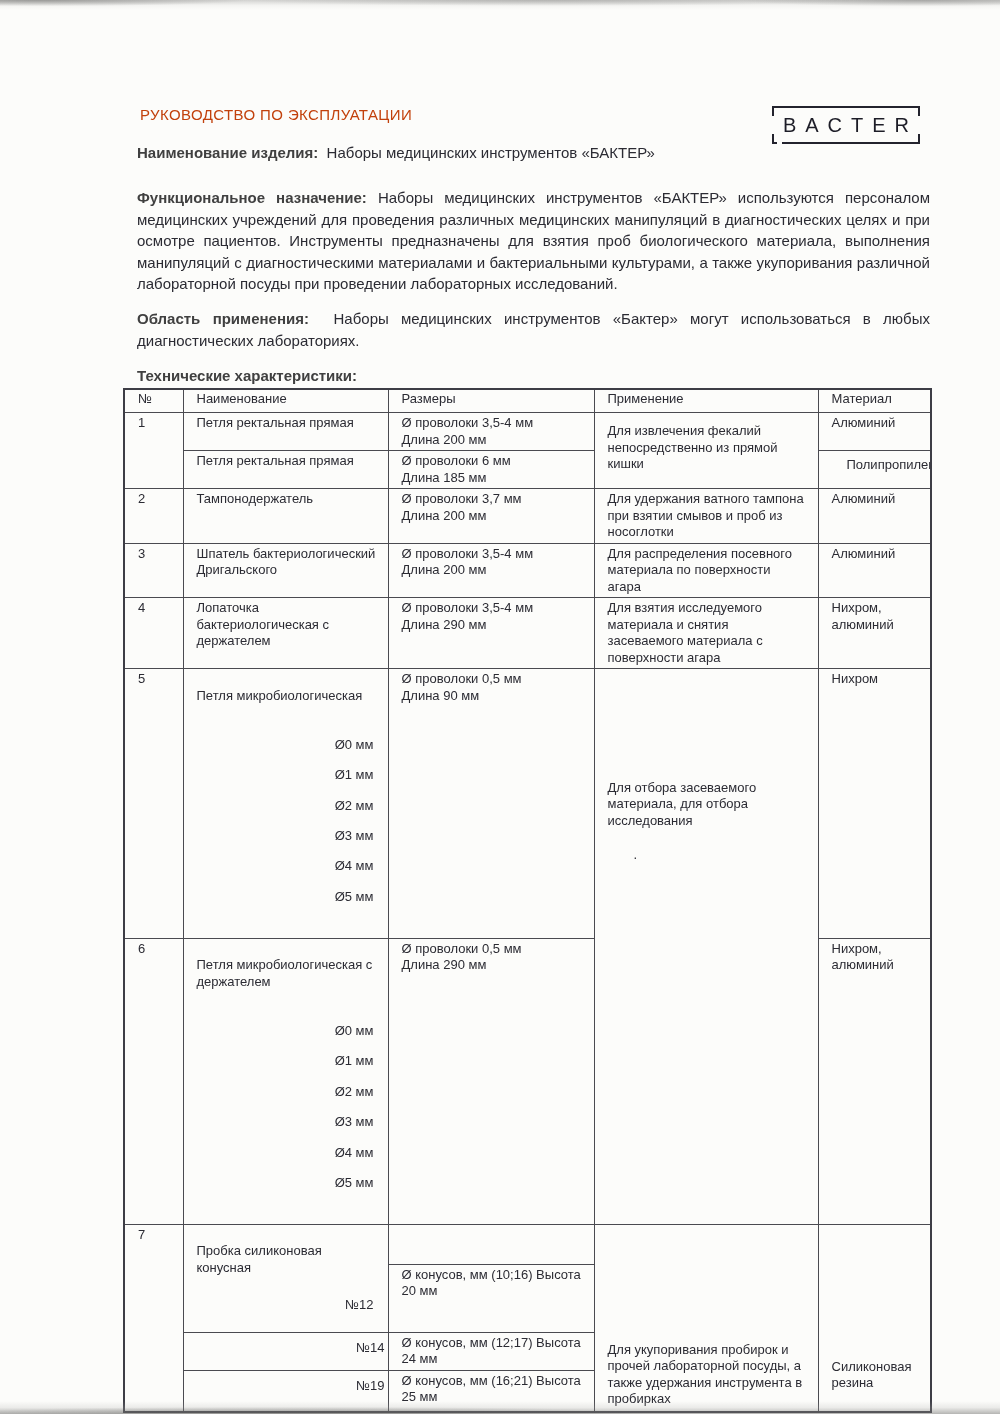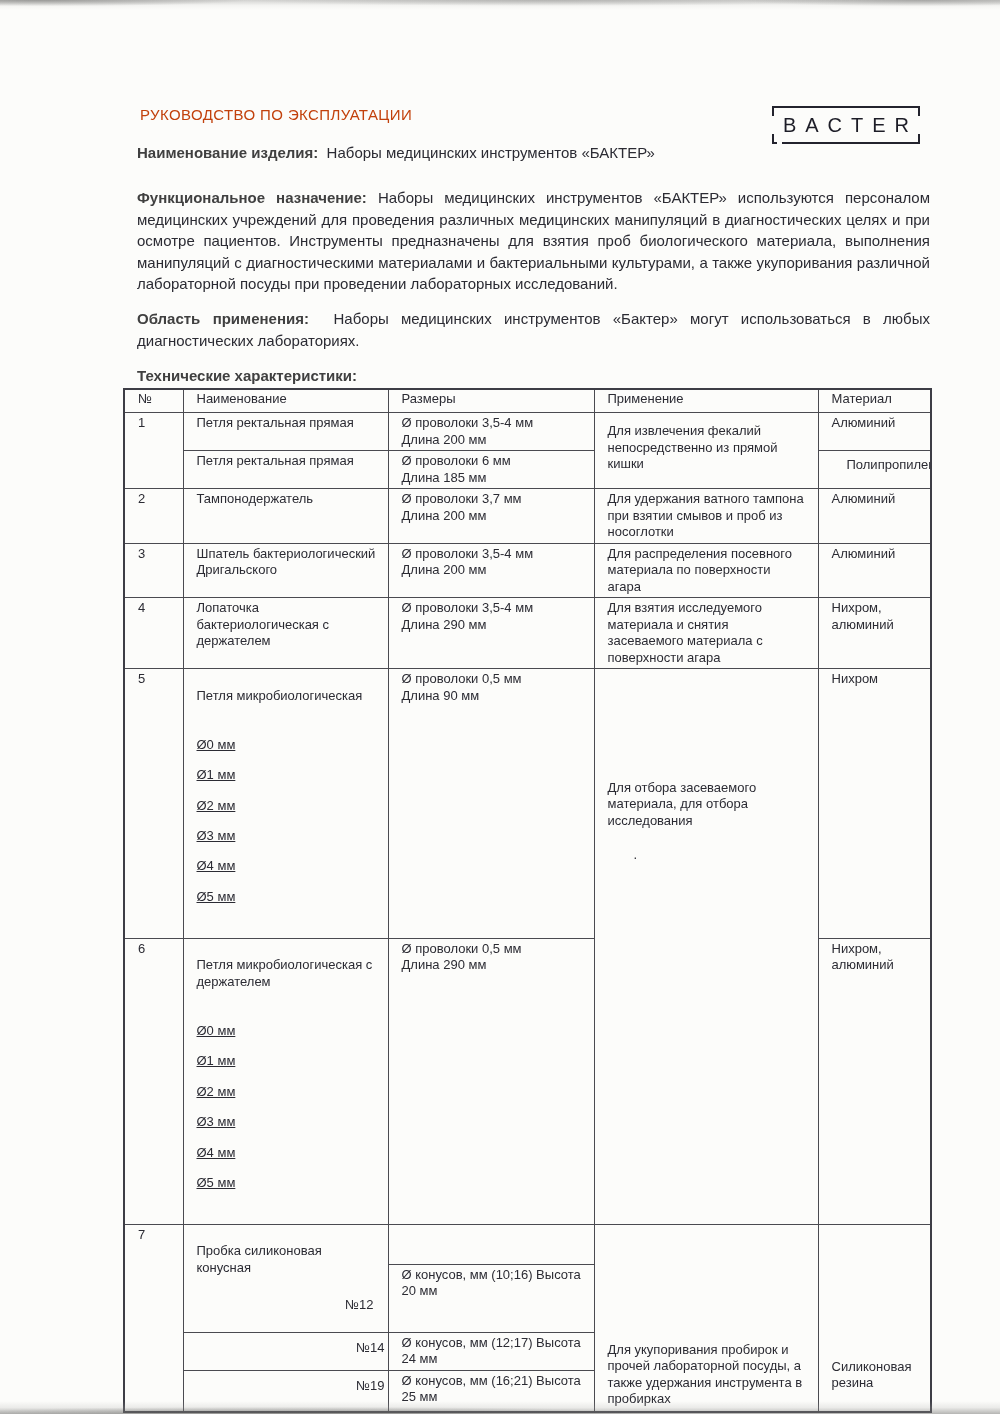--- a/index.html
+++ b/index.html
@@ -59,21 +59,21 @@
     border:1px solid #4a4a50;vertical-align:top;
     font-size:13px;line-height:16.5px;font-weight:400;text-align:left;
     padding:2px 11px 2px 13px;white-space:pre-line;overflow:hidden;
   }
   th{height:19px;padding-top:1px;}
   tr.hdr{height:19px;}
   tr.r1a{height:36px;} tr.r1b{height:36px;} tr.r2{height:52px;}
   tr.r3{height:35px;} tr.r4{height:54px;} tr.r5{height:110px;} tr.r6{height:131px;}
   tr.r7a{height:22px;} tr.r7b{height:32px;} tr.r7c{height:34px;}
   tr.r7d{height:42px;}
-  .diam-list{text-align:left;padding-right:3px;line-height:15.2px;margin-top:1px;text-decoration:underline;}
+  .diam-list{text-align:right;padding-right:3px;line-height:15.2px;margin-top:1px;}
   .no-label{text-align:right;padding-right:3px;}
   td .no-top{margin-top:4px;}
   td.pad-no{padding-top:7px;}
   td.app12{padding-top:10px;}
   td.mat1b{padding-top:6px;padding-left:28px;}
   td.app56{padding-top:94px;}
   td.app78{padding-top:117px;}
   td.mat78{padding-top:134px;}
   .stray-dot{text-indent:26px;line-height:17px;}
 </style>

